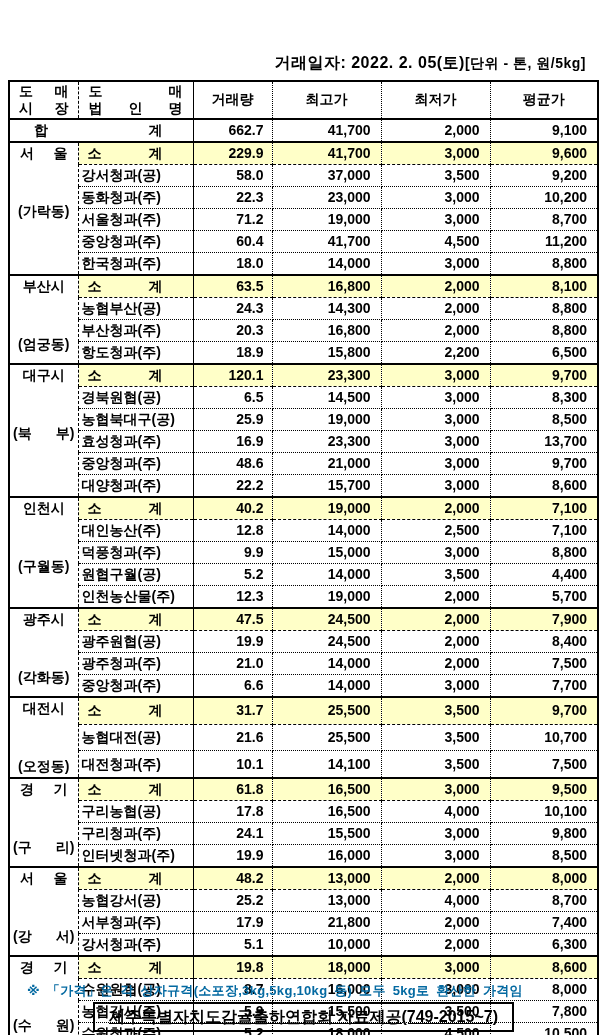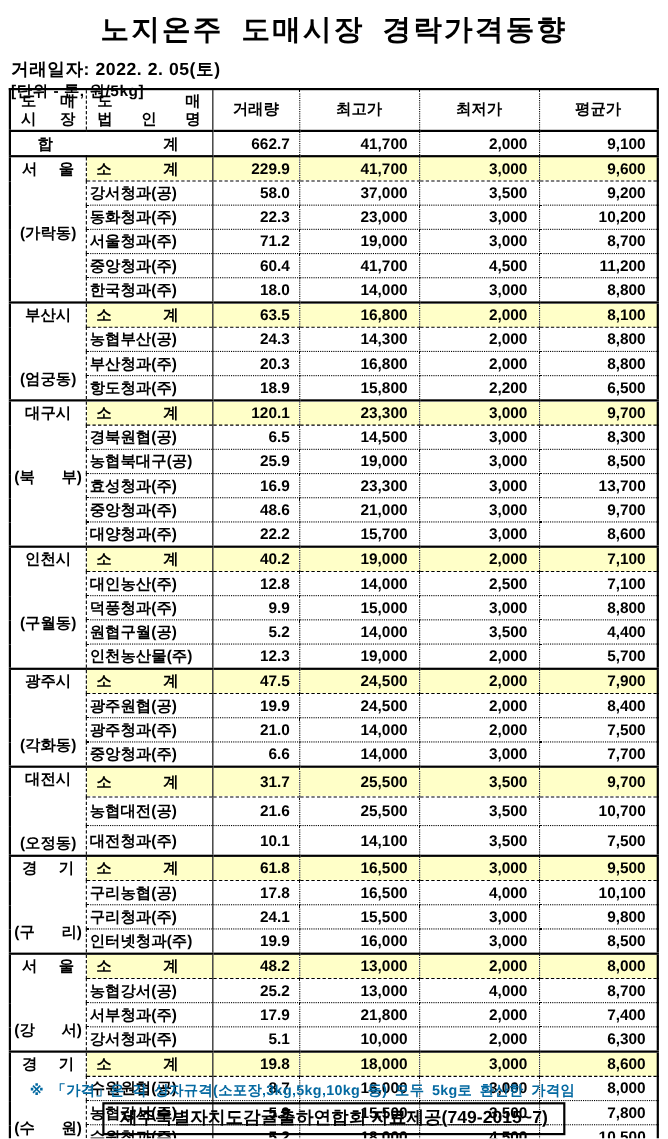--- a/index.html
+++ b/index.html
@@ -3,21 +3,21 @@
 <meta charset="utf-8">
 <style>
   html,body{margin:0;padding:0;background:#fff;}
   body{width:607px;height:1035px;font-family:"Liberation Sans","DejaVu Sans",sans-serif;color:#000;}
   .page{position:relative;width:607px;height:1035px;background:#fff;overflow:hidden;}
 
   .title{position:absolute;top:9px;left:0;width:100%;text-align:center;
          font-size:26px;font-weight:bold;letter-spacing:2px;word-spacing:7px;}
 
   .meta{position:absolute;top:53px;left:10px;right:21px;display:flex;
-        justify-content:center;align-items:baseline;font-weight:bold;flex-direction:column;}
+        justify-content:flex-end;align-items:baseline;font-weight:bold;}
   .date{font-size:16px;letter-spacing:.5px;}
   .unit{font-size:14px;letter-spacing:.5px;}
 
   table#price-table{position:absolute;top:80px;left:8px;width:589px;
         border:2px solid #000;border-collapse:collapse;table-layout:fixed;}
   th,td{padding:0;margin:0;font-weight:bold;overflow:hidden;white-space:nowrap;}
   thead th{height:36px;border-bottom:2px solid #000;font-size:14px;vertical-align:middle;}
   td{height:21px;font-size:14px;vertical-align:middle;border-bottom:1px dotted #000;line-height:21px;}
 
   .th-market,.td-market{border-right:1px dashed #000;}
@@ -48,21 +48,20 @@
   .footnote{position:absolute;top:982px;left:10px;font-size:13px;font-weight:bold;
             letter-spacing:.3px;word-spacing:3px;}
   .source-wrap{position:absolute;top:1002px;left:0;width:100%;display:flex;justify-content:center;}
   .source-box{border:2px solid #000;height:24px;line-height:24px;padding:1px 14px;
               font-size:16px;font-weight:bold;text-align:center;text-decoration:underline;}
 </style>
 </head>
 <body>
 
 <div class="page">
-  <div class="title">노지온주 도매시장 경락가격동향</div>
   <div class="meta">
     <span class="date">거래일자: 2022. 2. 05(토)</span>
     <span class="unit">[단위 - 톤, 원/5kg]</span>
   </div>
 
   <table id="price-table">
       <colgroup>
         <col style="width: 69px;">
         <col style="width: 115px;">
         <col style="width: 79px;">

